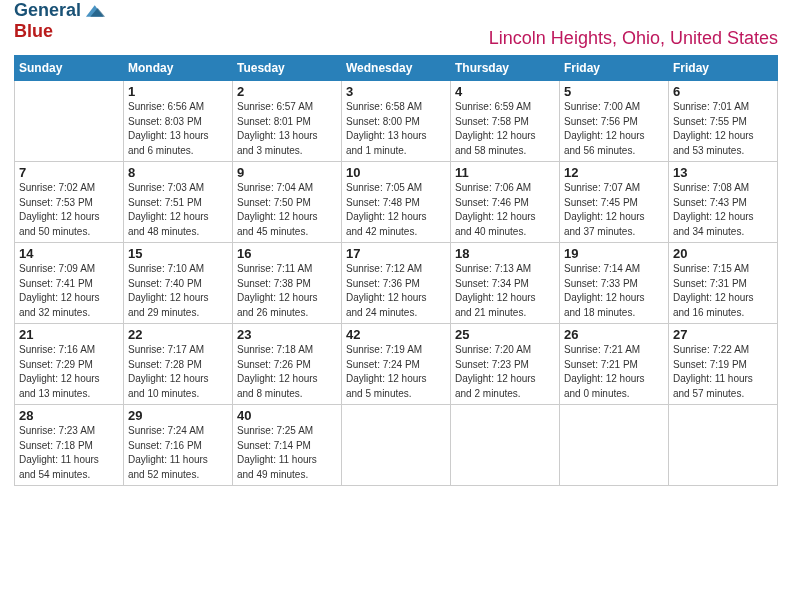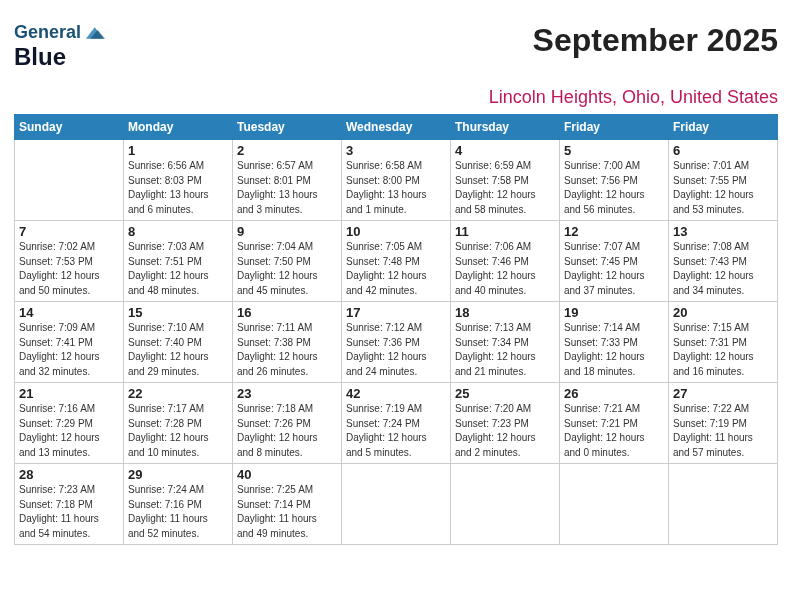--- a/index.html
+++ b/index.html
@@ -5,21 +5,21 @@
     * { box-sizing: border-box; margin: 0; padding: 0; }
     body {
       font-family: Arial, sans-serif;
       background: #fff;
       width: 792px;
       height: 612px;
       overflow: hidden;
     }
     .container {
       width: 792px;
-      padding: 22px 14px 8px 14px;
+      padding: 0 14px 8px 14px;
     }
     .header-row {
       display: flex;
       justify-content: space-between;
       align-items: flex-start;
       margin-bottom: 6px;
     }
     .logo {
       display: flex;
       align-items: center;
@@ -97,25 +97,24 @@
   <div class="header-row">
     <div class="logo">
       <div>
         <div style="display:flex;align-items:center;">
           <span class="logo-text">General</span>
           <svg class="logo-icon" viewBox="0 0 30 24" xmlns="http://www.w3.org/2000/svg">
             <polygon points="4,20 16,4 28,20" fill="#2980b9" opacity="0.85"></polygon>
             <polygon points="10,20 20,8 30,20" fill="#1a5276" opacity="0.7"></polygon>
           </svg>
         </div>
-        <div class="logo-text" style="color:#0f172a;font-size:24px;">Blue</div>
+        <div class="logo-text" style="color:#b91c1c;font-size:18px;">Blue</div>
       </div>
     </div>
     <div class="title-block">
-      <div class="month-title">September 2025</div>
       <div class="location-title">Lincoln Heights, Ohio, United States</div>
     </div>
   </div>
 
   <table class="calendar-table">
     <thead>
       <tr>
       <th>Sunday</th>
           <th>Monday</th>
           <th>Tuesday</th>

